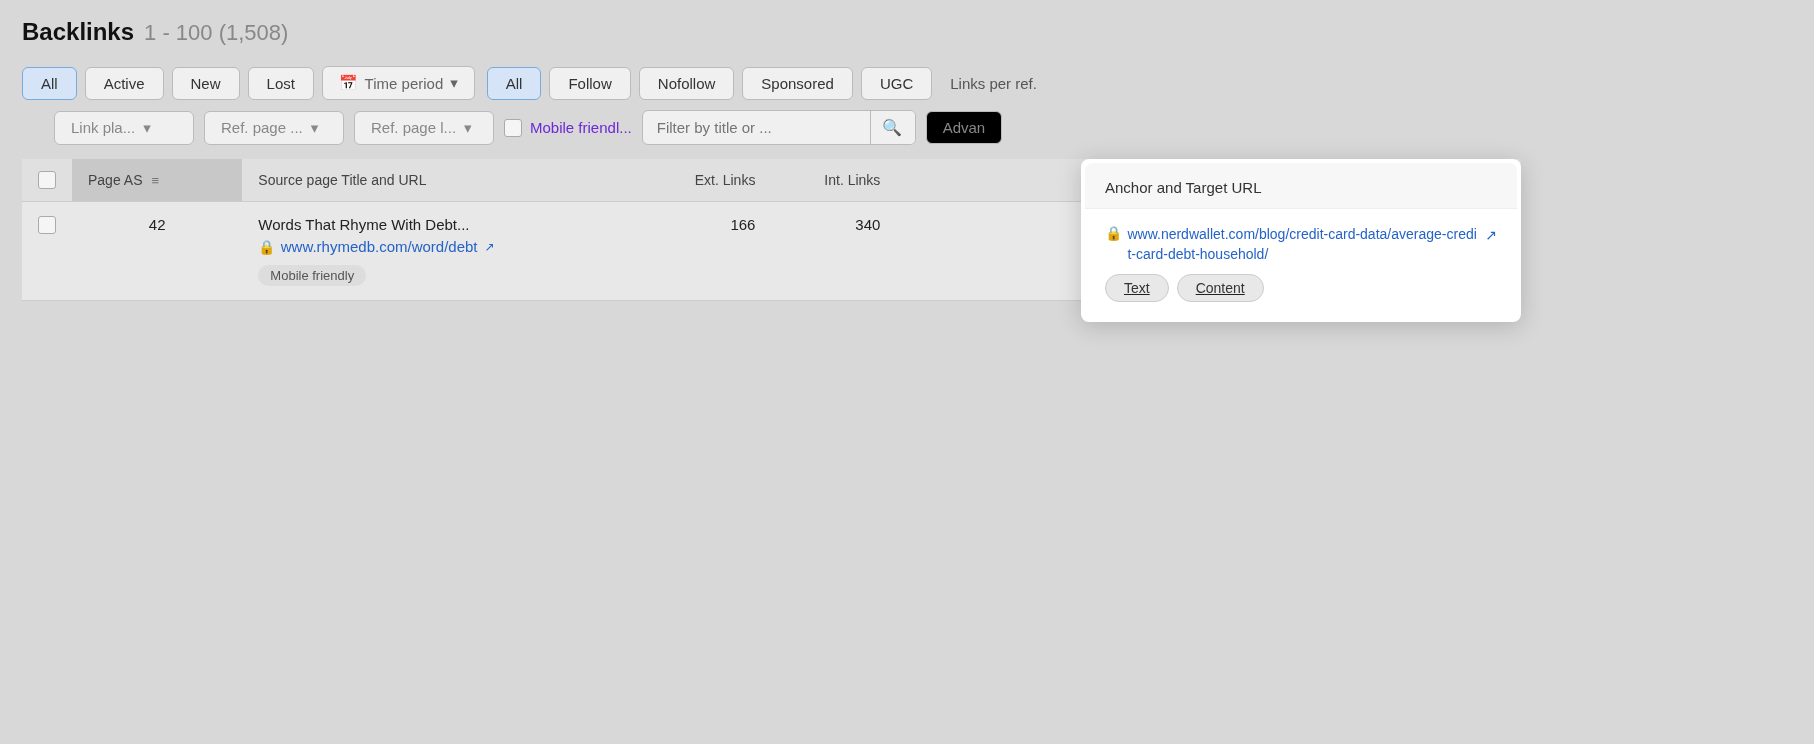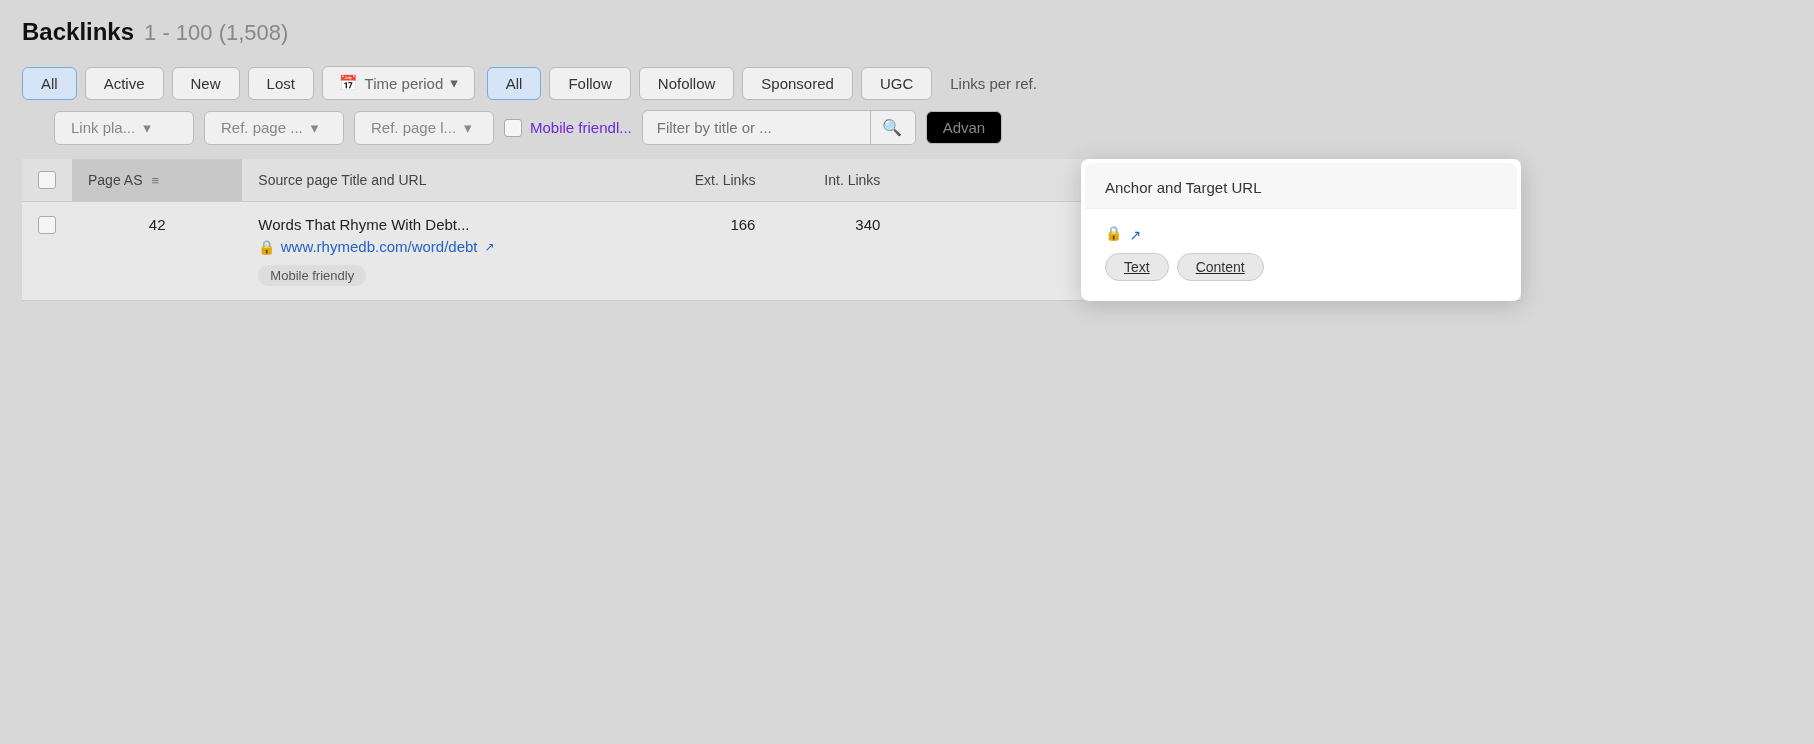--- a/index.html
+++ b/index.html
@@ -413,20 +413,21 @@
       </tbody>
     </table>
 
     <div class="anchor-panel">
       <div class="anchor-panel-header">
         <span>Anchor and Target URL</span>
       </div>
       <div class="anchor-panel-body">
         <div class="anchor-url-row">
           <span class="lock-icon">🔒</span>
+          <a href="#" class="anchor-url">www.nerdwallet.com/blog/credit-card-data/average-credit-card-debt-household/</a>
           <span class="external-link-icon" style="font-size:14px; margin-top:2px;">↗</span>
         </div>
         <div class="anchor-type-row">
           <button class="anchor-type-btn">Text</button>
           <button class="anchor-type-btn">Content</button>
         </div>
       </div>
     </div>
   </div>
 

